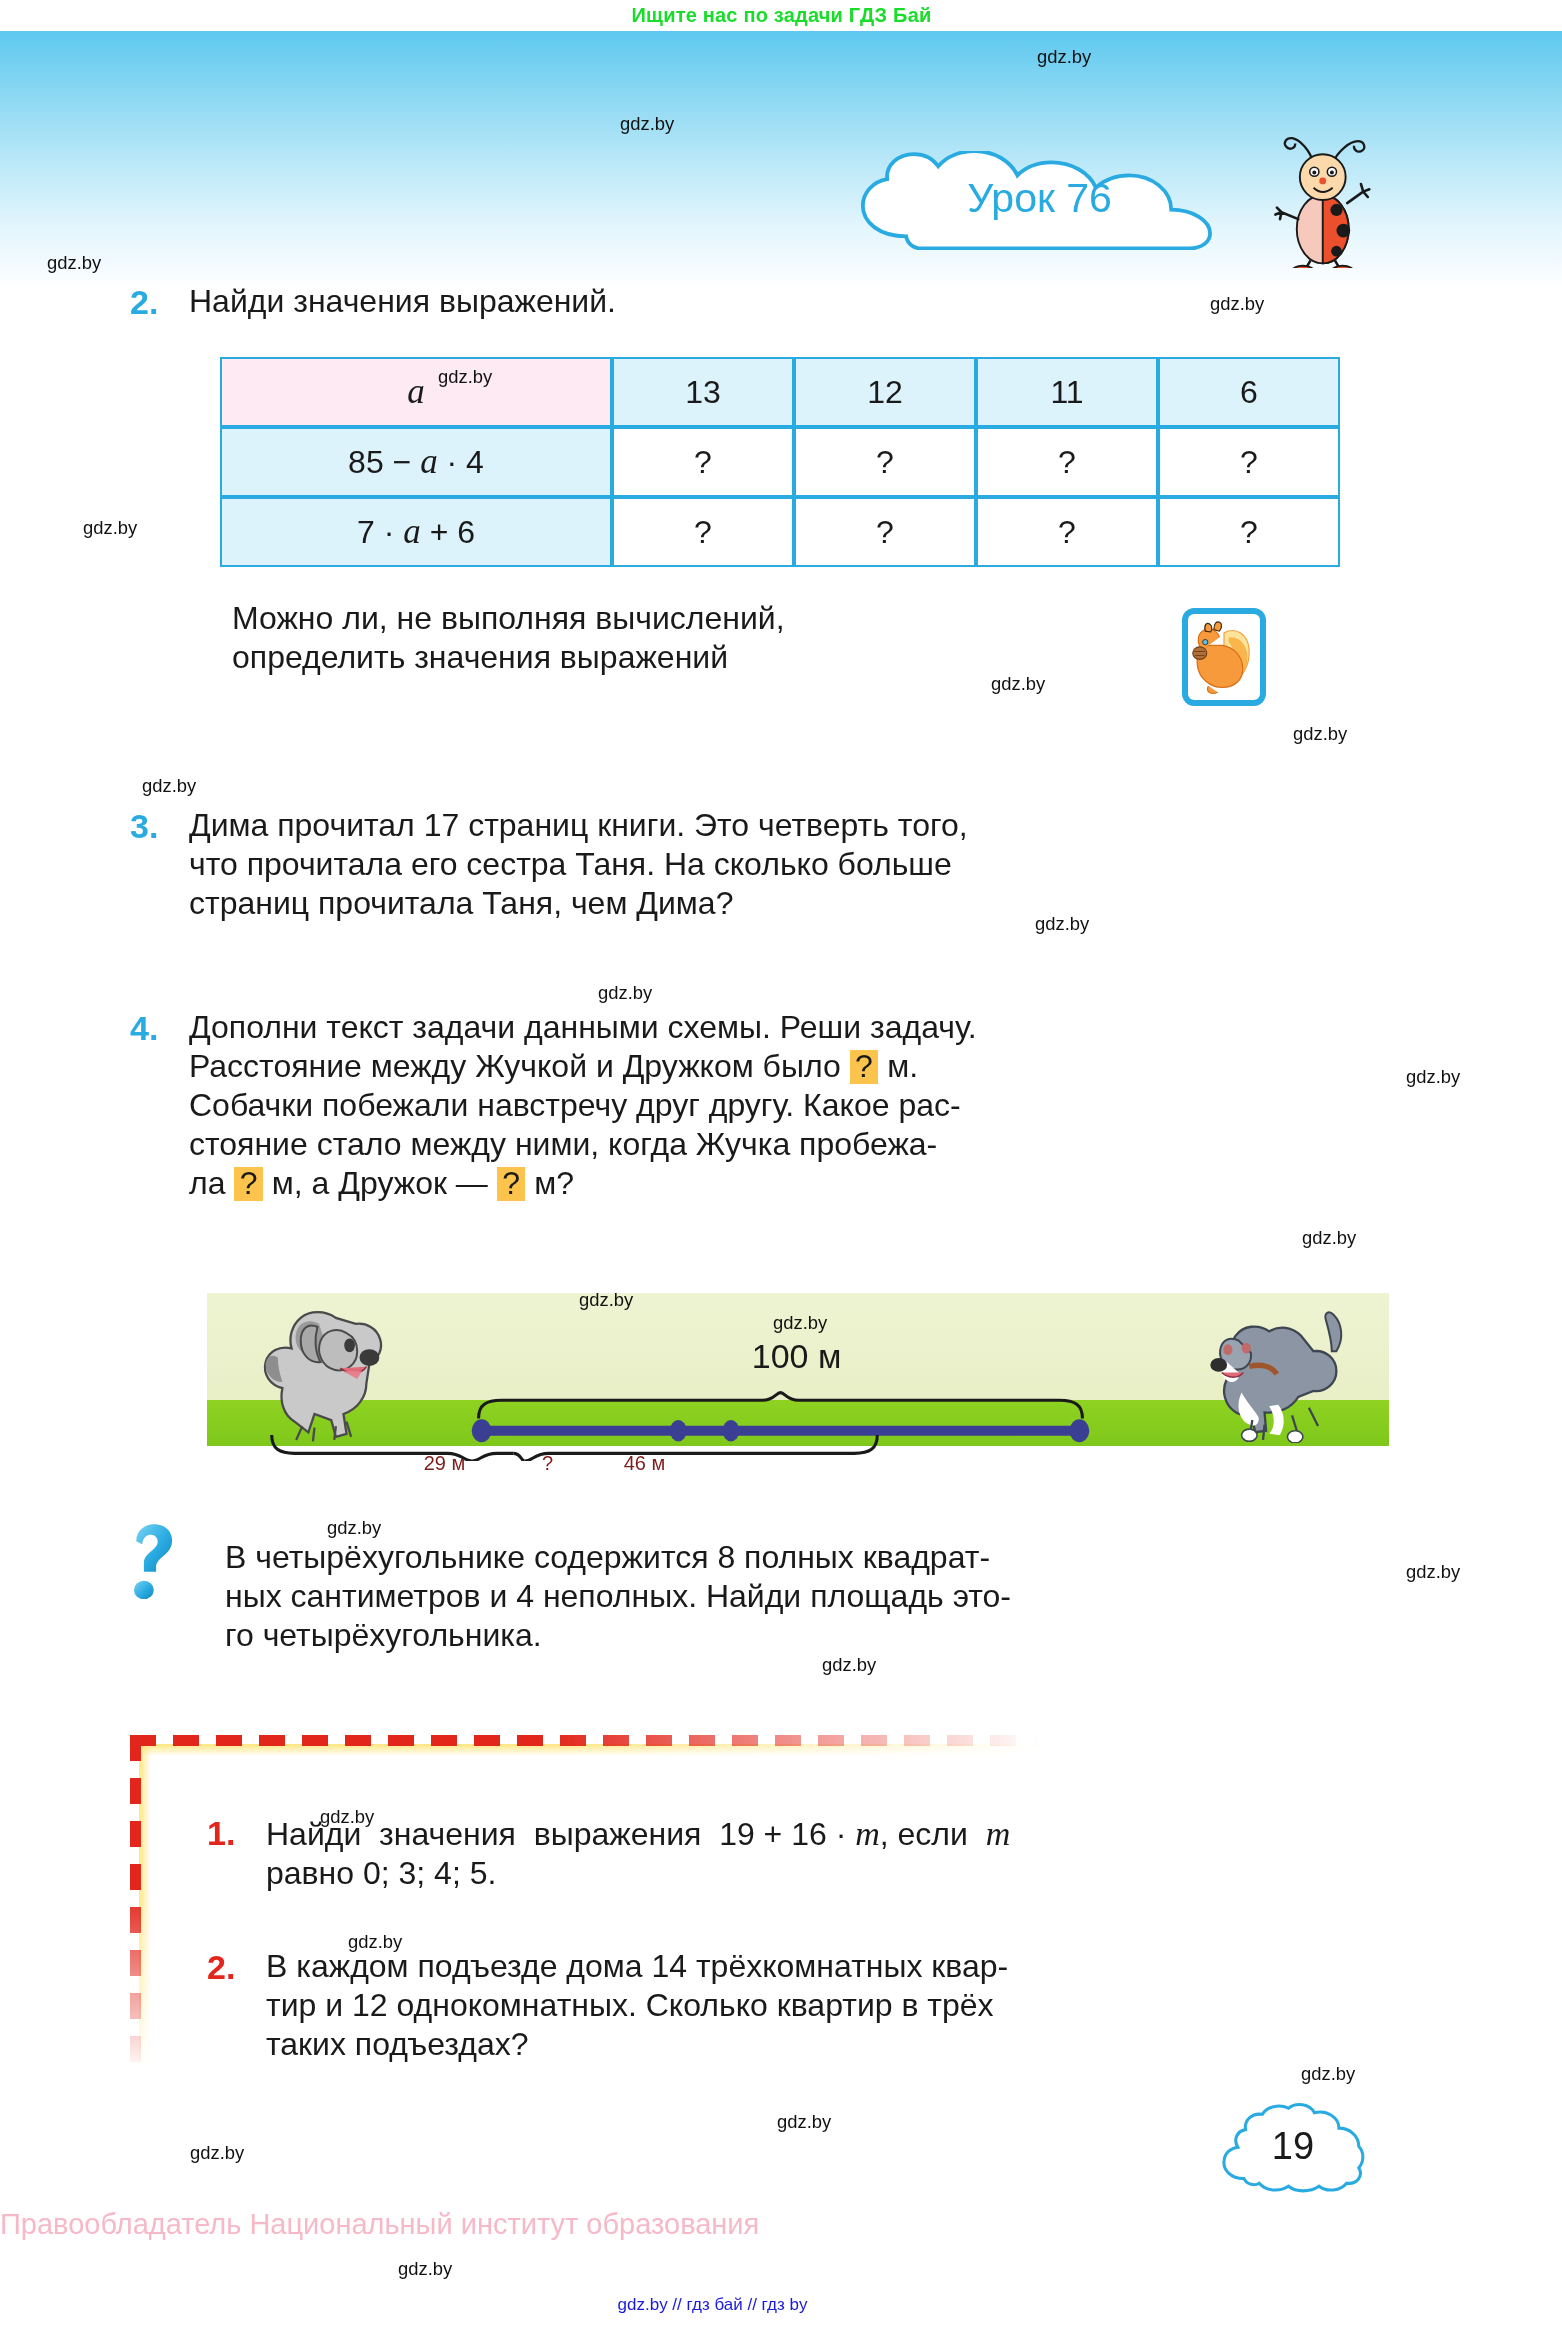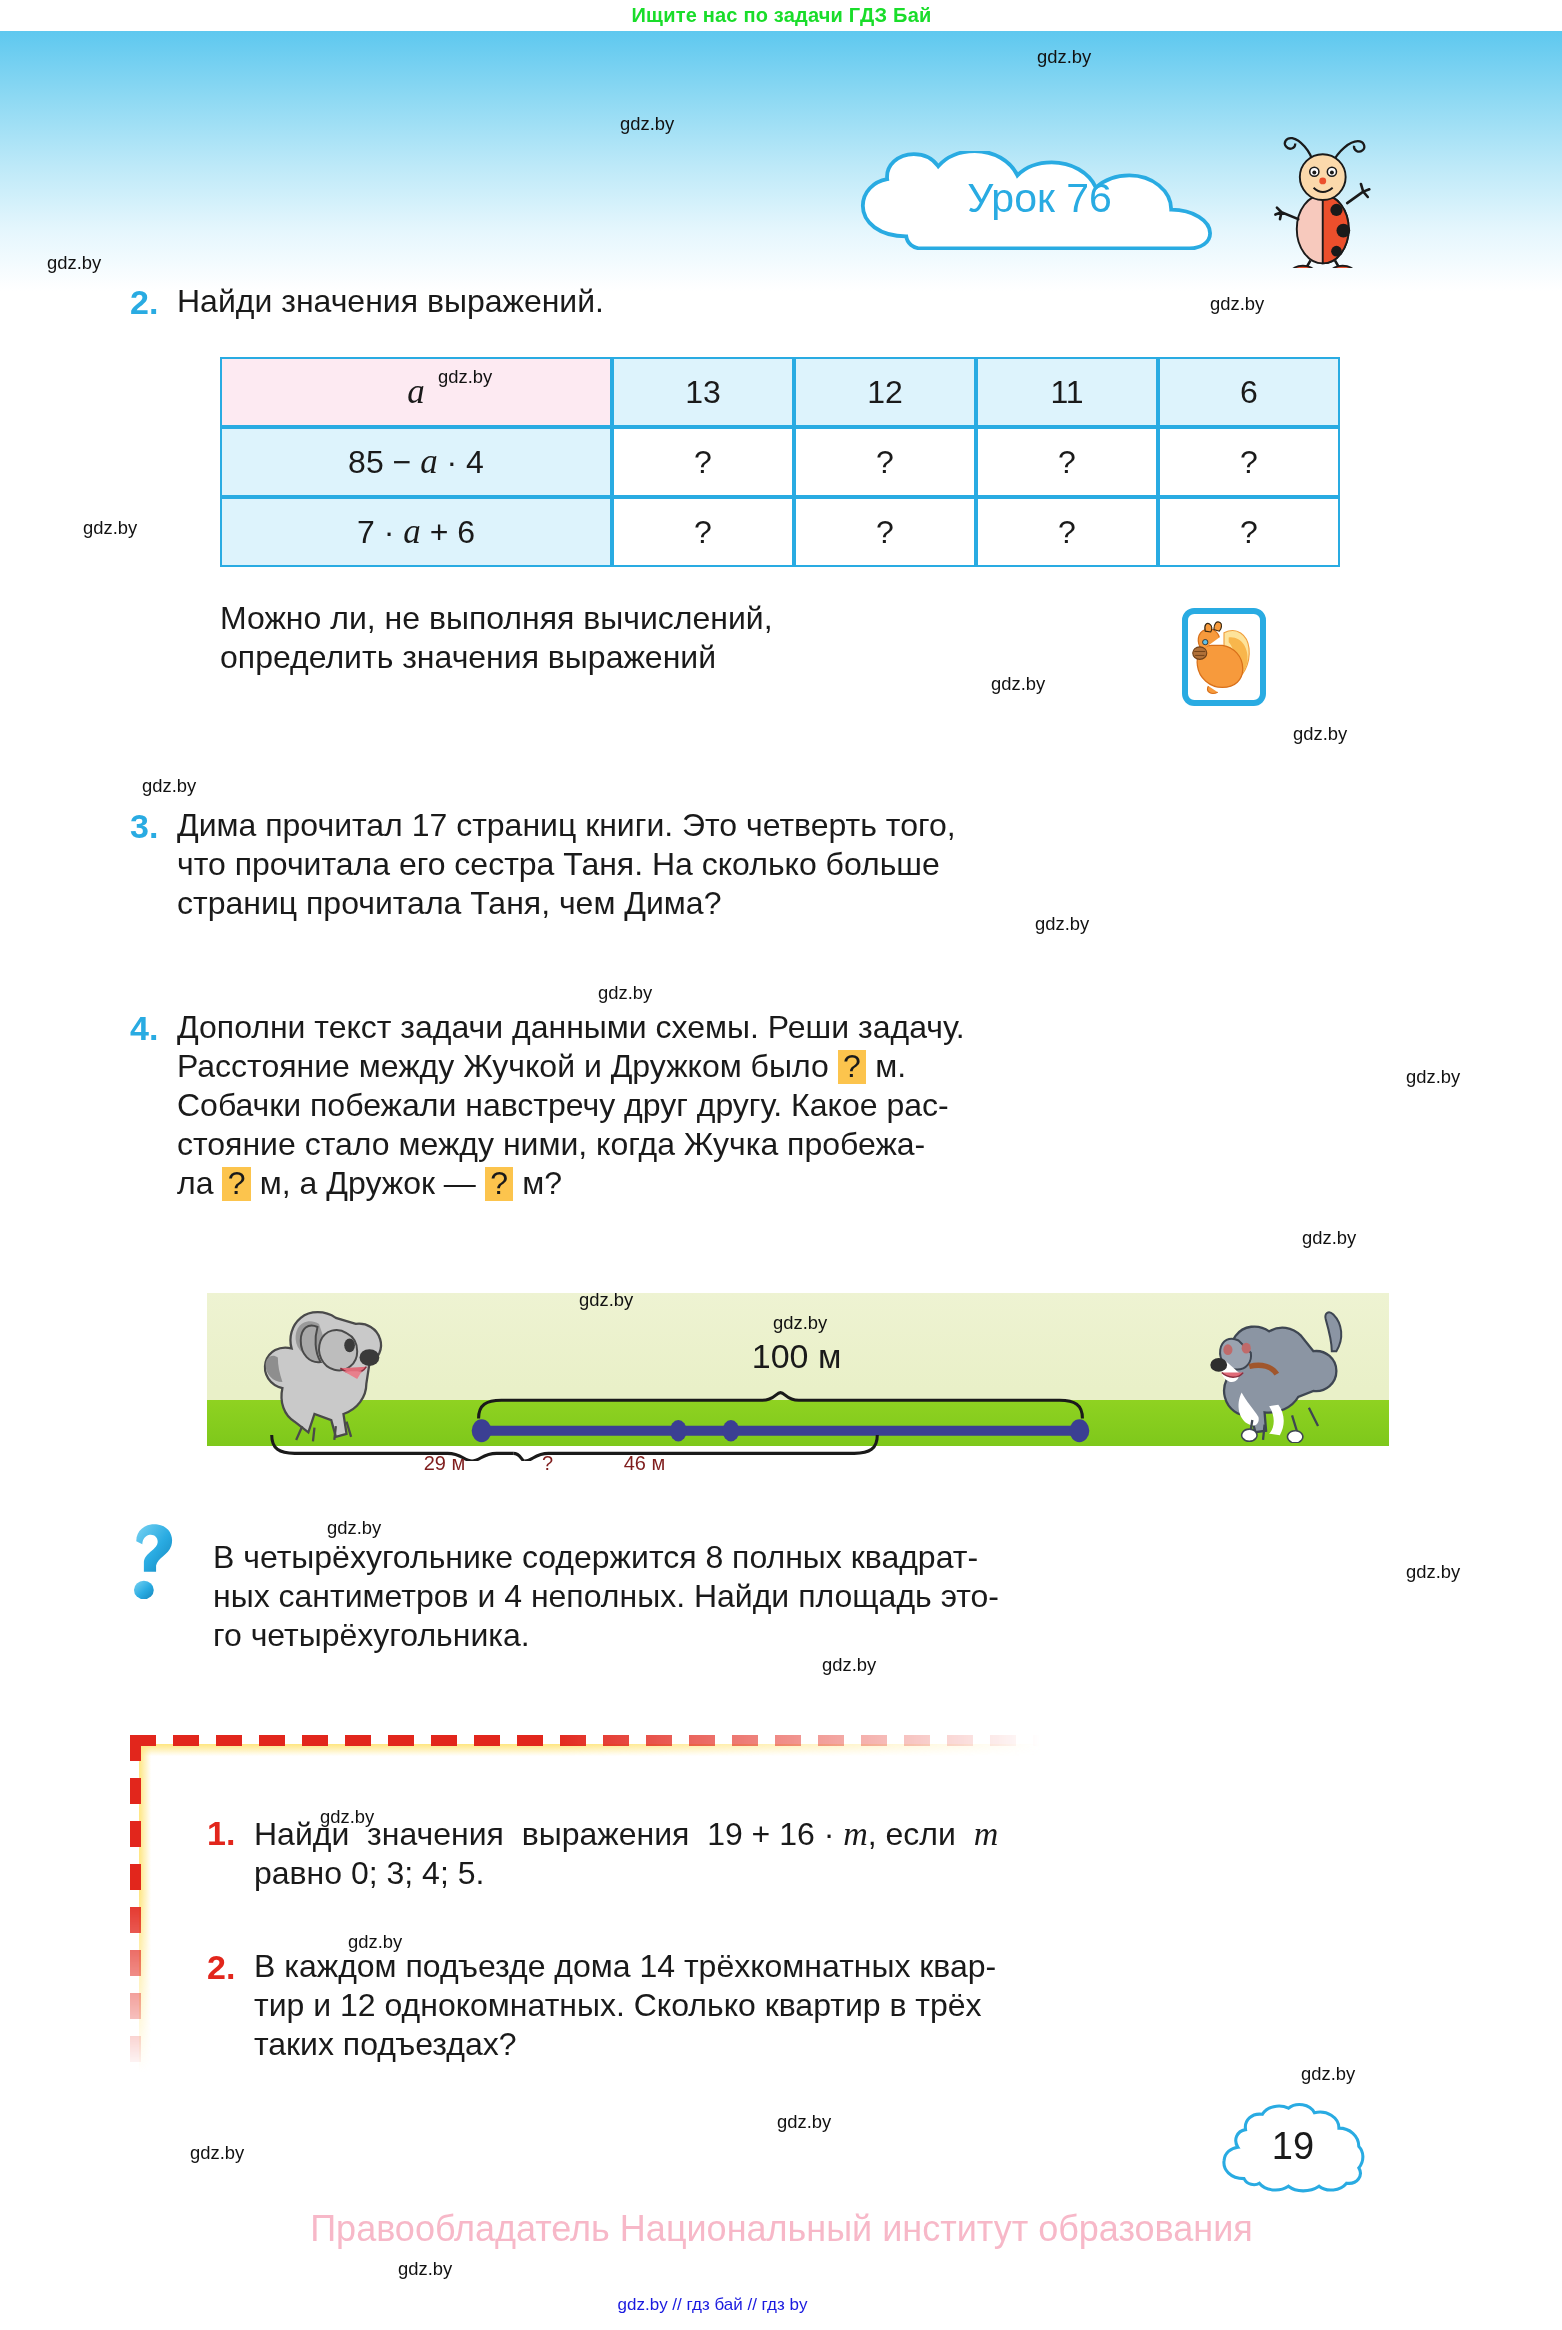--- a/index.html
+++ b/index.html
@@ -47,21 +47,21 @@
   
   .page{position:absolute;left:0;top:0;width:1563px;height:2330px;z-index:10;}
 
   
   .ex{position:absolute;display:flex;align-items:flex-start;}
   .ex-num{
     font-size:34px;font-weight:700;color:#29ABE2;width:47px;flex:none;
     text-align:left;line-height:1.22;
   }
   .ex-num.red{color:#e2261c;}
-  .ex-body{font-size:32px;color:#1a1a1a;line-height:1.22;}
+  .ex-body{font-size:32px;color:#1a1a1a;line-height:1.22;margin-left:12px;}
   .ex-body p{margin:0;white-space:nowrap;}
   .ital{font-family:"Liberation Serif", serif;font-style:italic;font-size:34px;}
 
   
   .tbl-wrap{position:absolute;left:220px;top:357px;z-index:12;}
   table.vals{border-collapse:separate;border-spacing:0;}
   table.vals td{
     border:2.3px solid #29ABE2;
     text-align:center;vertical-align:middle;
     font-size:32px;color:#1a1a1a;
@@ -138,22 +138,22 @@
   .page-cloud{position:absolute;left:1218px;top:2102px;width:150px;height:92px;z-index:12;}
   .page-cloud svg{display:block;width:100%;height:100%;}
   .page-cloud .num{
     position:absolute;left:0;top:0;width:150px;height:92px;
     display:flex;align-items:center;justify-content:center;
     font-size:38px;color:#1a1a1a;padding-bottom:3.1px;box-sizing:border-box;
   }
 
   
   .copyright{
-    position:absolute;left:0;top:2208px;width:1563px;text-align:center;
-    color:#f7b8c8;font-size:36px;z-index:12;
+    position:absolute;left:0;top:2208px;width:1563px;
+    color:#f7b8c8;font-size:29px;z-index:12;
   }
   .bottom-links{
     position:absolute;left:0;top:2295px;width:1425px;text-align:center;
     color:#1a1adf;font-size:17px;z-index:12;
   }
 
   
   .wm{position:absolute;color:#121212;font-size:18.4px;z-index:30;white-space:nowrap;}
 </style>
 </head>

